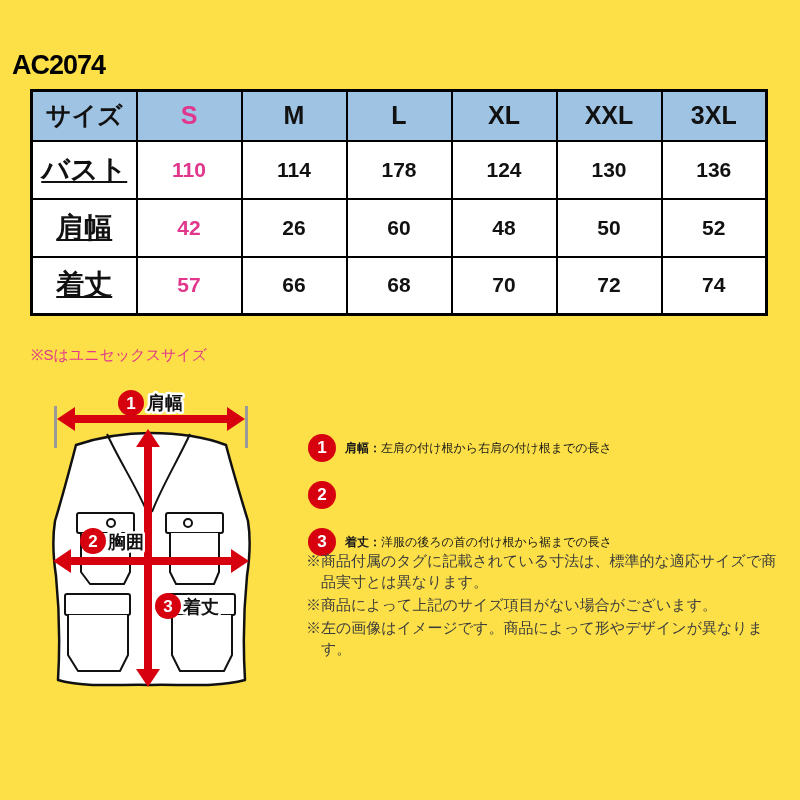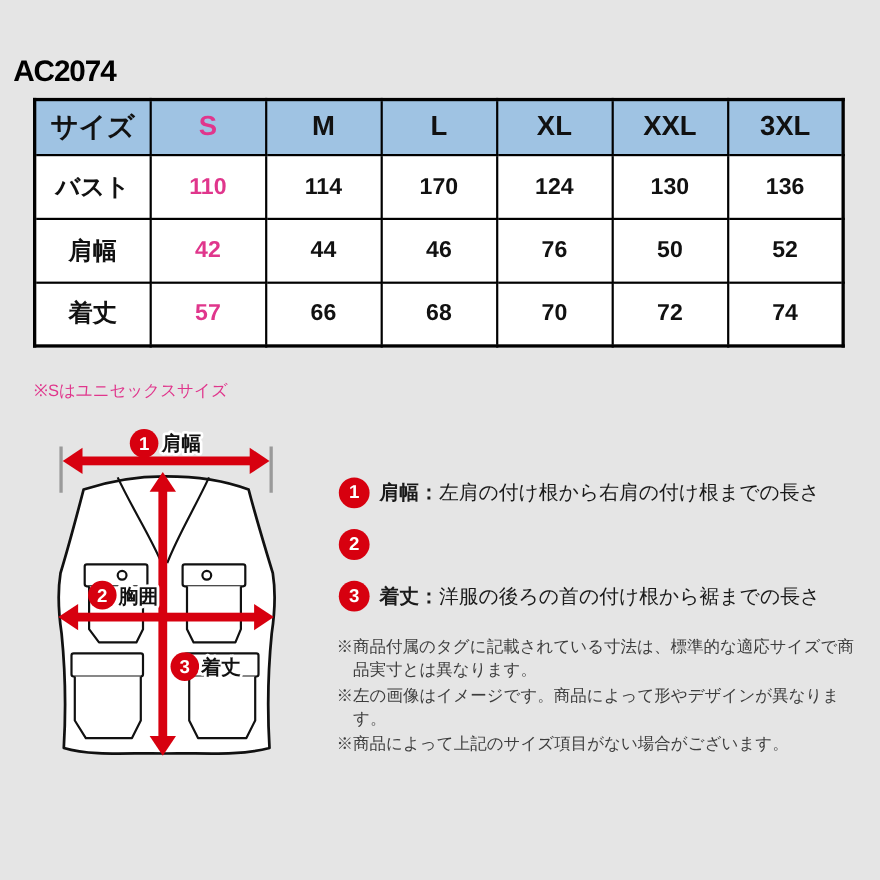--- a/index.html
+++ b/index.html
@@ -1,48 +1,48 @@
 <!DOCTYPE html>
 <html><head>
 <meta charset="utf-8">
 <style>
   * { margin:0; padding:0; box-sizing:border-box; }
   html,body { width:800px; height:800px; background:#ffffff; overflow:hidden;
               font-family:"Liberation Sans", sans-serif; color:#111; }
-  .page { position:relative; width:800px; height:800px; background:#e5e5e5; }
+  .page { position:relative; width:800px; height:800px; background:#fde047; }
 
   .title { position:absolute; left:12px; top:50px; font-size:27px; font-weight:bold;
            letter-spacing:-1px; color:#000; }
 
   table.size-table { position:absolute; left:30px; top:89px; width:738px;
                      border-collapse:collapse; table-layout:fixed;
                      border:3px solid #000; }
   .size-table th, .size-table td { border:2px solid #000; text-align:center;
                      vertical-align:middle; font-weight:bold; background:#fff; }
   .size-table thead th { background:#9fc3e3; height:50px; font-size:25px; }
-  .size-table tbody th { height:58px; font-size:22px; }
+  .size-table tbody th { height:58px; font-size:28px;text-decoration:underline; }
   .size-table tbody td { height:58px; font-size:21px; }
   .pink { color:#e0368c; }
 
   .footnote { position:absolute; left:31px; top:344px; font-size:15px; color:#e0368c; }
 
   .diagram { position:absolute; left:35px; top:388px; width:265px; height:330px; }
   .diagram text { font-family:"Liberation Sans", sans-serif; font-weight:bold; }
   .halo { paint-order:stroke; stroke:#ffffff; stroke-width:5px; stroke-linejoin:round; }
 
   .legend { position:absolute; left:308px; top:434px; display:flex;
             flex-direction:column; gap:19px; }
   .legend-row { display:flex; align-items:center; gap:9px; height:28px; }
   .badge { width:28px; height:28px; border-radius:50%; background:#d7000f; color:#fff;
            font-size:17px; font-weight:bold; display:flex; align-items:center;
            justify-content:center; flex:0 0 28px; }
-  .legend-text { font-size:18px; color:#1a1a1a; white-space:nowrap; }
+  .legend-text { font-size:12px; color:#1a1a1a; white-space:nowrap; }
   .legend-text .term { font-weight:bold; }
 
-  .notes { position:absolute; left:306px; top:578px; width:472px; font-size:15px;
+  .notes { position:absolute; left:306px; top:550px; width:472px; font-size:15px;
            line-height:21px; color:#3d3d3d; }
   .note { padding-left:15px; text-indent:-15px; margin-bottom:2px; }
 </style>
 </head>
 <body>
 
 <div class="page">
 
   <div class="title">AC2074</div>
 
@@ -56,31 +56,31 @@
         <th>XL</th>
         <th>XXL</th>
         <th>3XL</th>
       </tr>
     </thead>
     <tbody>
       <tr>
         <th>バスト</th>
         <td class="pink">110</td>
         <td>114</td>
-        <td>170</td>
+        <td>178</td>
         <td>124</td>
         <td>130</td>
         <td>136</td>
       </tr>
       <tr>
         <th>肩幅</th>
         <td class="pink">42</td>
-        <td>44</td>
-        <td>46</td>
-        <td>76</td>
+        <td>26</td>
+        <td>60</td>
+        <td>48</td>
         <td>50</td>
         <td>52</td>
       </tr>
       <tr>
         <th>着丈</th>
         <td class="pink">57</td>
         <td>66</td>
         <td>68</td>
         <td>70</td>
         <td>72</td>
@@ -158,17 +158,17 @@
       <span class="badge">2</span>
     </div>
     <div class="legend-row">
       <span class="badge">3</span>
       <span class="legend-text"><span class="term">着丈：</span><span>洋服の後ろの首の付け根から裾までの長さ</span></span>
     </div>
   </div>
 
   <div class="notes">
     <div class="note">※商品付属のタグに記載されている寸法は、標準的な適応サイズで商品実寸とは異なります。</div>
+    <div class="note">※商品によって上記のサイズ項目がない場合がございます。</div>
     <div class="note">※左の画像はイメージです。商品によって形やデザインが異なります。</div>
-    <div class="note">※商品によって上記のサイズ項目がない場合がございます。</div>
   </div>
 
 </div>
 
 </body></html>

